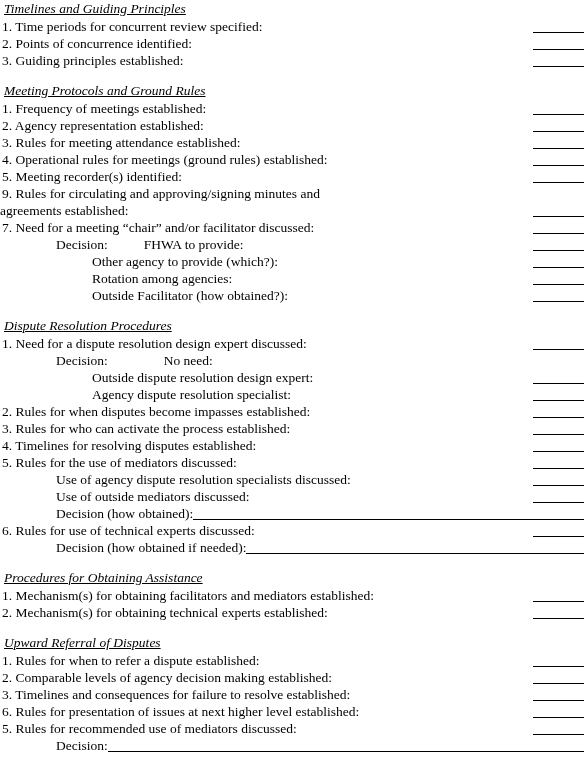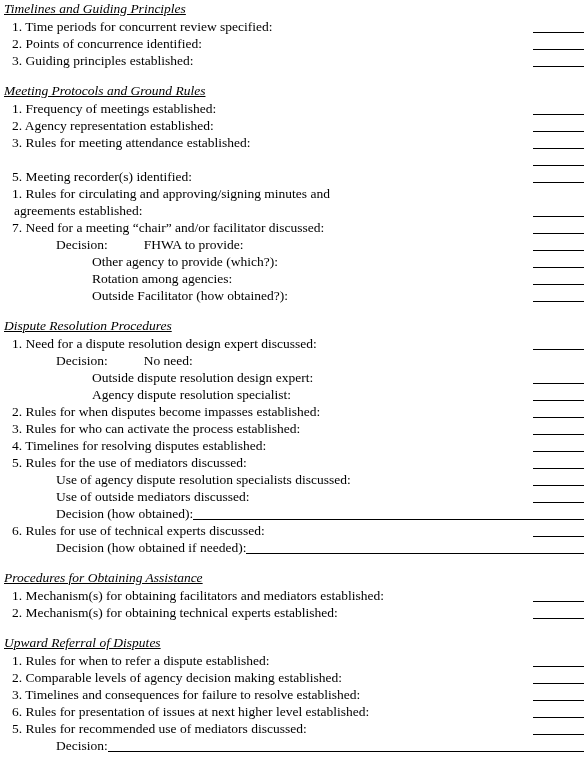--- a/index.html
+++ b/index.html
@@ -50,22 +50,22 @@
     line-height: 17px;
     height: 17px;
     white-space: nowrap;
   }
 
   .row .txt {
     display: inline-block;
   }
 
   
-  .lvl0 { padding-left: 12px; }
-  .lvl0b { padding-left: 14px; }   
+  .lvl0 { padding-left: 2px; }
+  .lvl0b { }   
   .lvl1 { padding-left: 56px; }    
   .lvl2 { padding-left: 92px; }   
 
   
   .rule {
     position: absolute;
     right: 4px;
     bottom: 2px;
     width: 51px;
     border-bottom: 1.6px solid #000;
@@ -110,28 +110,29 @@
         </div>
         <div class="row lvl0">
           <span class="txt">2. Agency representation established:</span>
           <span class="rule"></span>
         </div>
         <div class="row lvl0">
           <span class="txt">3. Rules for meeting attendance established:</span>
           <span class="rule"></span>
         </div>
         <div class="row lvl0">
+          <span class="txt">4. Operational rules for meetings (ground rules) established:</span>
           <span class="rule"></span>
         </div>
         <div class="row lvl0">
           <span class="txt">5. Meeting recorder(s) identified:</span>
           <span class="rule"></span>
         </div>
         <div class="row lvl0">
-          <span class="txt">1. Rules for circulating and approving/signing minutes and</span>
+          <span class="txt">9. Rules for circulating and approving/signing minutes and</span>
         </div>
         <div class="row lvl0b">
           <span class="txt">agreements established:</span>
           <span class="rule"></span>
         </div>
         <div class="row lvl0">
           <span class="txt">7. Need for a meeting “chair” and/or facilitator discussed:</span>
           <span class="rule"></span>
         </div>
         <div class="row lvl1">
@@ -154,21 +155,21 @@
       </div>
       <div class="section-gap"></div>
       <div class="section">
         <div class="heading">Dispute Resolution Procedures</div>
         <div class="row lvl0">
           <span class="txt">1. Need for a dispute resolution design expert discussed:</span>
           <span class="rule"></span>
         </div>
         <div class="row lvl1">
           <span class="txt">Decision:</span>
-          <span class="txt" style="margin-left: 36px;">No need:</span>
+          <span class="txt" style="margin-left: 56px;">No need:</span>
         </div>
         <div class="row lvl2">
           <span class="txt">Outside dispute resolution design expert:</span>
           <span class="rule"></span>
         </div>
         <div class="row lvl2">
           <span class="txt">Agency dispute resolution specialist:</span>
           <span class="rule"></span>
         </div>
         <div class="row lvl0">

